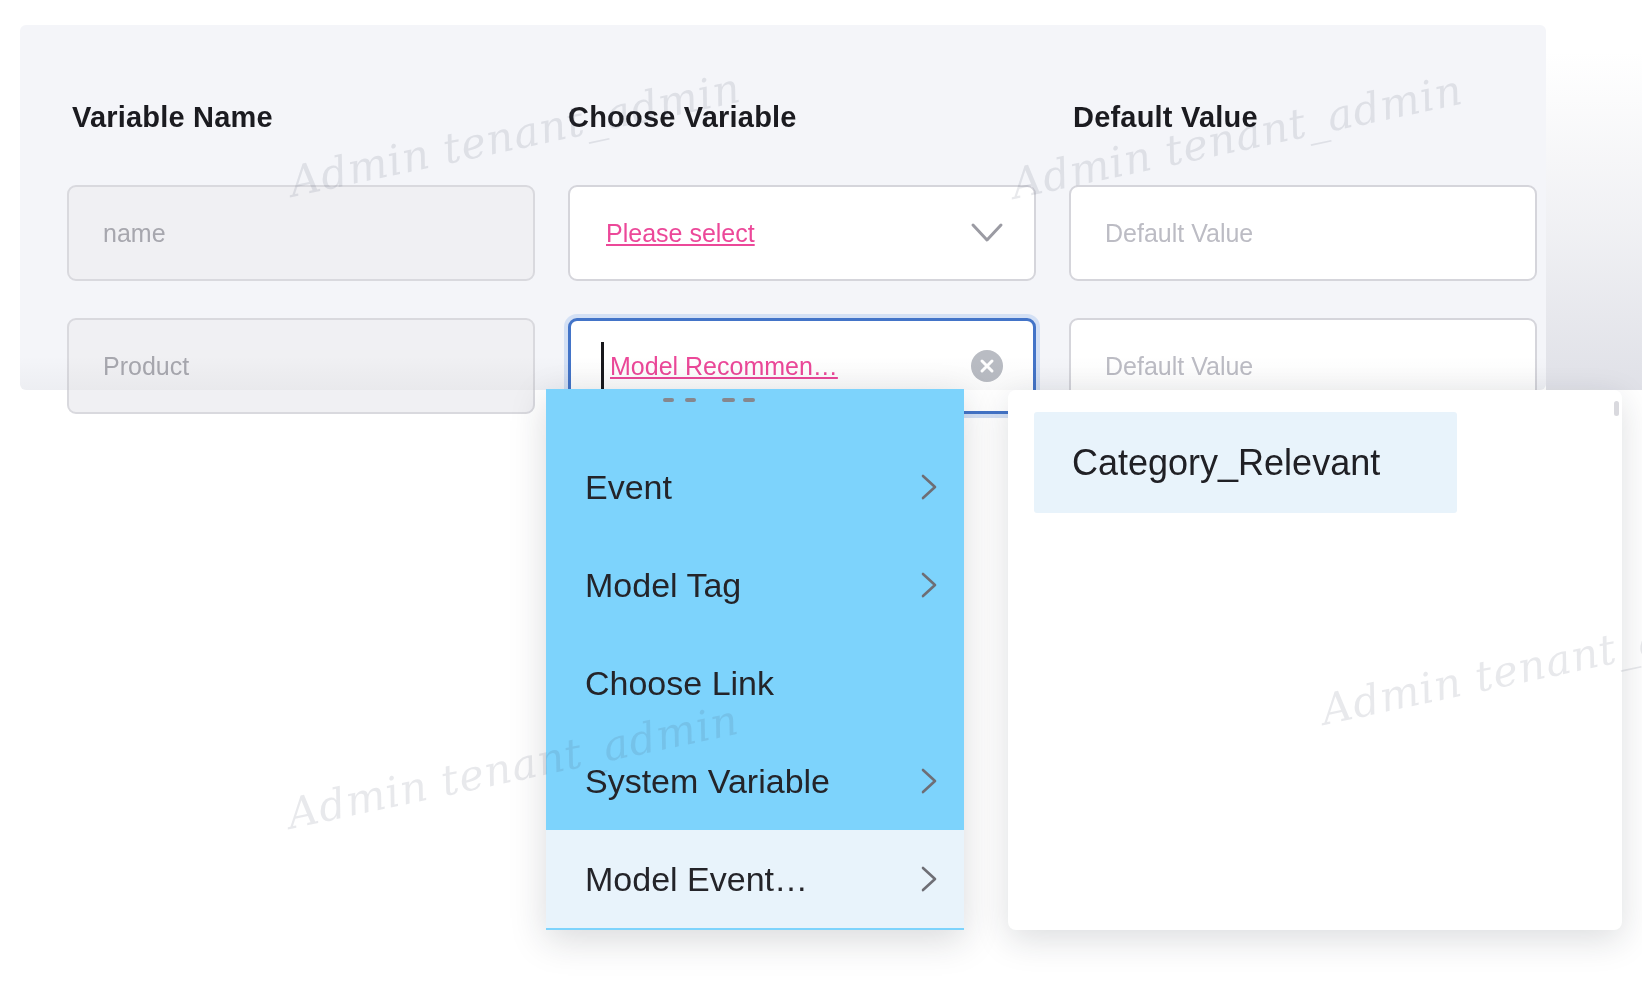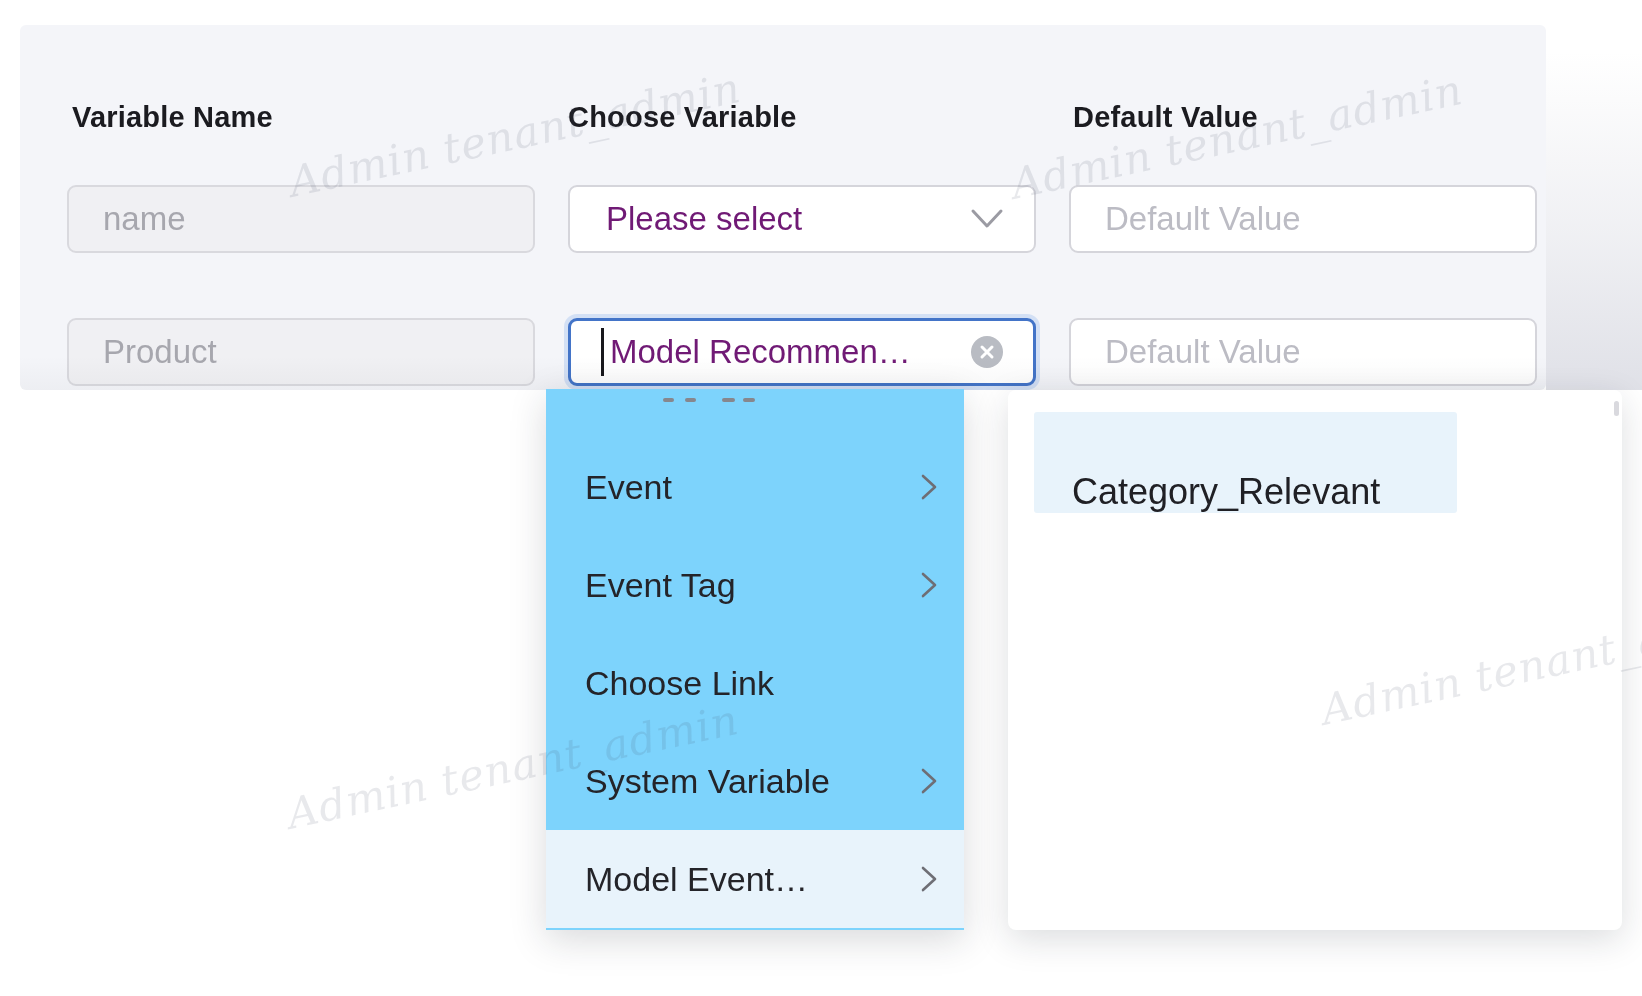--- a/index.html
+++ b/index.html
@@ -18,38 +18,38 @@
     content:"";position:absolute;left:0;right:0;bottom:0;height:34px;
     background:linear-gradient(to bottom,rgba(0,0,0,0),rgba(20,25,35,0.03));
     border-radius:0 0 6px 6px;pointer-events:none;
   }
   .col-label{
     position:absolute;top:76px;font-size:29px;font-weight:600;color:#1b1b20;
     letter-spacing:.2px;
   }
   .lbl-1{left:52px;} .lbl-2{left:548px;} .lbl-3{left:1053px;}
   .field{
-    position:absolute;height:68px;border-radius:9px;box-sizing:border-box;
-    font-size:33px;display:flex;align-items:center;
+    position:absolute;height:96px;border-radius:9px;box-sizing:border-box;
+    font-size:25px;display:flex;align-items:center;
   }
   .row-1{top:160px;} .row-2{top:293px;}
   .c1{left:47px;width:467px;} .c2{left:548px;width:468px;} .c3{left:1049px;width:468px;}
   input.field{
     border:2px solid #d5d5db;background:#ffffff;color:#3a3a40;
     padding:0 34px;outline:none;width:468px;
   }
   input.field::placeholder{color:#bcbcc4;opacity:1;}
   input.field:disabled{
     background:#f0f0f3;border-color:#d9d9de;color:#a7a7ae;-webkit-text-fill-color:#a7a7ae;
   }
   .select{
     background:#ffffff;border:2px solid #d5d5db;justify-content:space-between;
     padding:0 30px 0 36px;cursor:pointer;
   }
-  .select .sel-text{color:#701a75;white-space:nowrap;overflow:hidden;}
+  .select .sel-text{color:#ec4899;white-space:nowrap;overflow:hidden;text-decoration:underline;}
   .select.focused{
     border:3px solid #4374c8;
     box-shadow:0 0 0 4px #d3e0f5;
     padding:0 30px 0 30px;
   }
   .caret{
     width:3px;height:48px;background:#18181c;margin-right:6px;flex:0 0 auto;
     animation:blink 1.1s step-end infinite;
   }
   @keyframes blink{50%{opacity:0;}}
@@ -84,21 +84,21 @@
     background:#eeeef1;border-radius:10px;cursor:pointer;
   }
   
   .submenu-panel{
     position:absolute;left:1008px;top:390px;width:614px;height:540px;
     background:#ffffff;border-radius:8px;
     box-shadow:0 10px 34px rgba(28,33,45,0.15);
   }
   .submenu-item{
     position:absolute;left:26px;width:423px;height:101px;box-sizing:border-box;
-    display:flex;align-items:flex-end;padding-left:38px;font-size:36px;color:#202025;
+    display:flex;align-items:center;padding-left:38px;font-size:36px;color:#202025;
     cursor:pointer;border-radius:3px;white-space:nowrap;
   }
   .si-0{top:22px;} .si-1{top:123px;} .si-2{top:224px;}
   .submenu-item.active{background:#e8f3fb;}
   .submenu-scrollbar{
     position:absolute;left:606px;top:11px;width:5px;height:15px;
     background:#d9d9de;border-radius:3px;
   }
   
   .wm{
@@ -158,21 +158,21 @@
 
   <div class="menu-item mi-0">
     <span>Event</span>
     <span>
       <svg width="22" height="32" viewBox="0 0 22 32">
           <polyline points="5,5 17,16 5,27" fill="none" stroke="#6e6e75" stroke-width="2.6" stroke-linecap="round" stroke-linejoin="round"></polyline>
         </svg>
     </span>
   </div>
   <div class="menu-item mi-1">
-    <span>Event Tag</span>
+    <span>Model Tag</span>
     <span>
       <svg width="22" height="32" viewBox="0 0 22 32">
           <polyline points="5,5 17,16 5,27" fill="none" stroke="#6e6e75" stroke-width="2.6" stroke-linecap="round" stroke-linejoin="round"></polyline>
         </svg>
     </span>
   </div>
   <div class="menu-item mi-2">
     <span>Choose Link</span>
   </div>
   <div class="menu-item mi-3">

